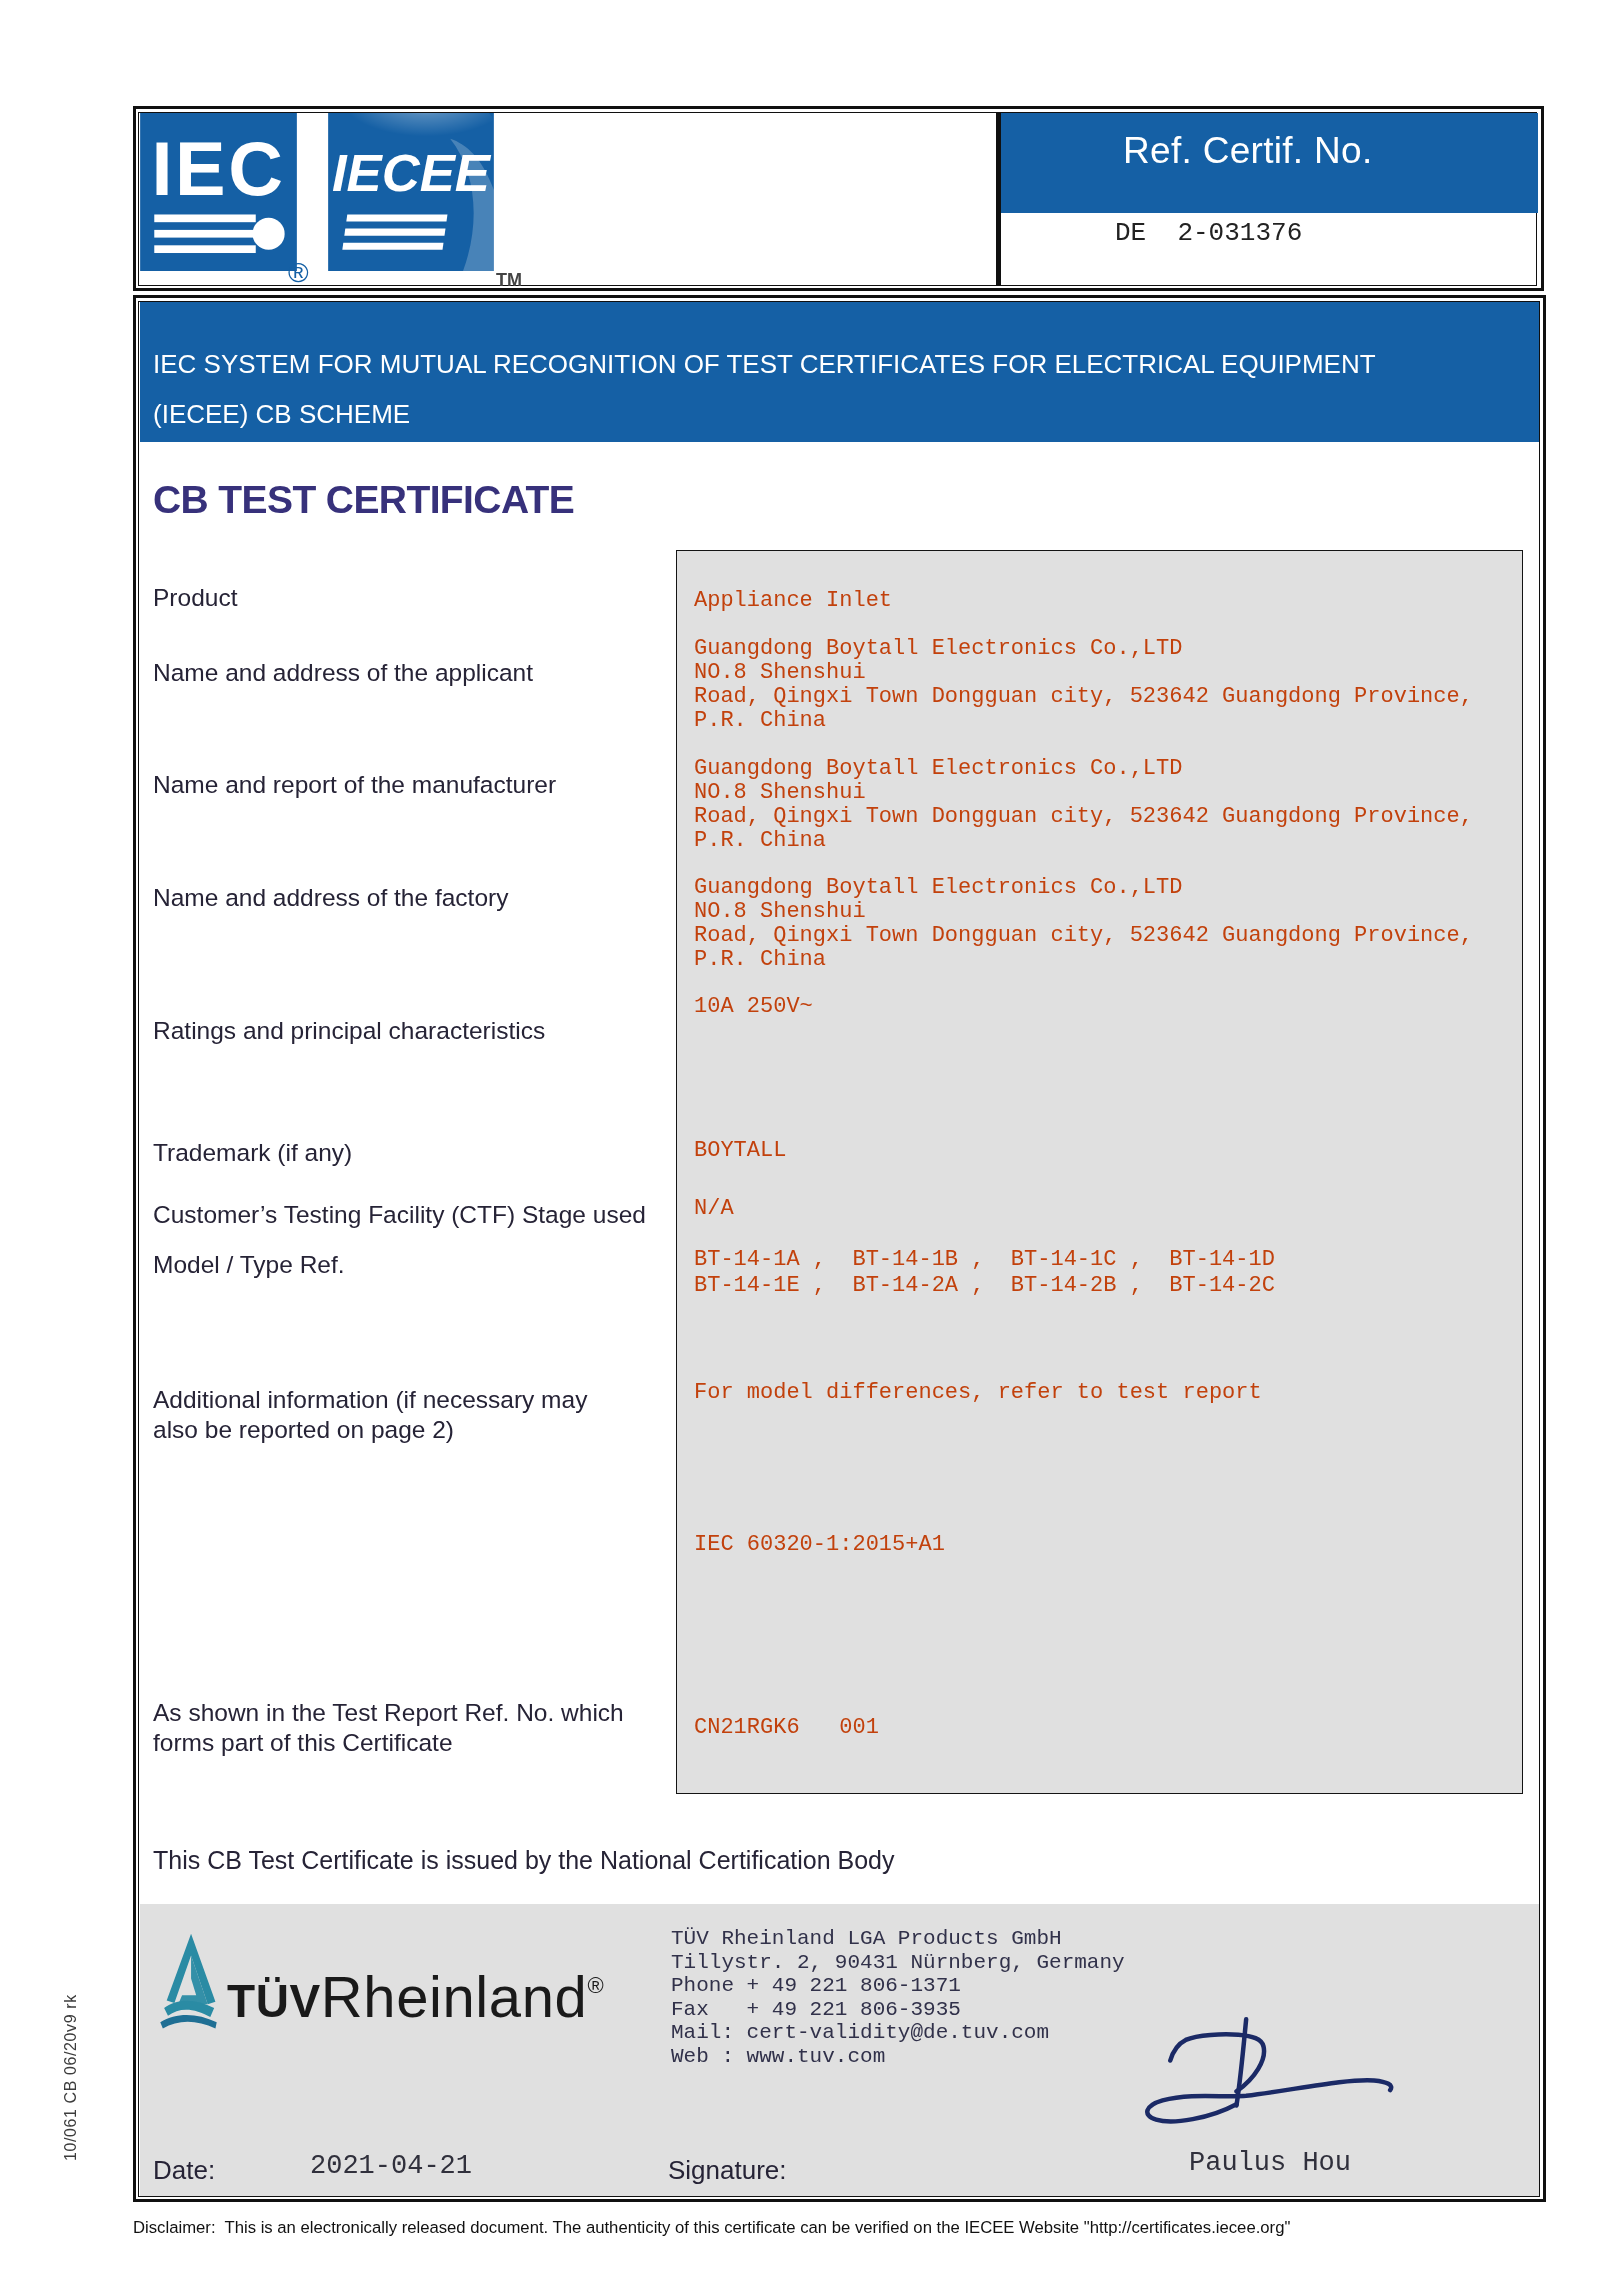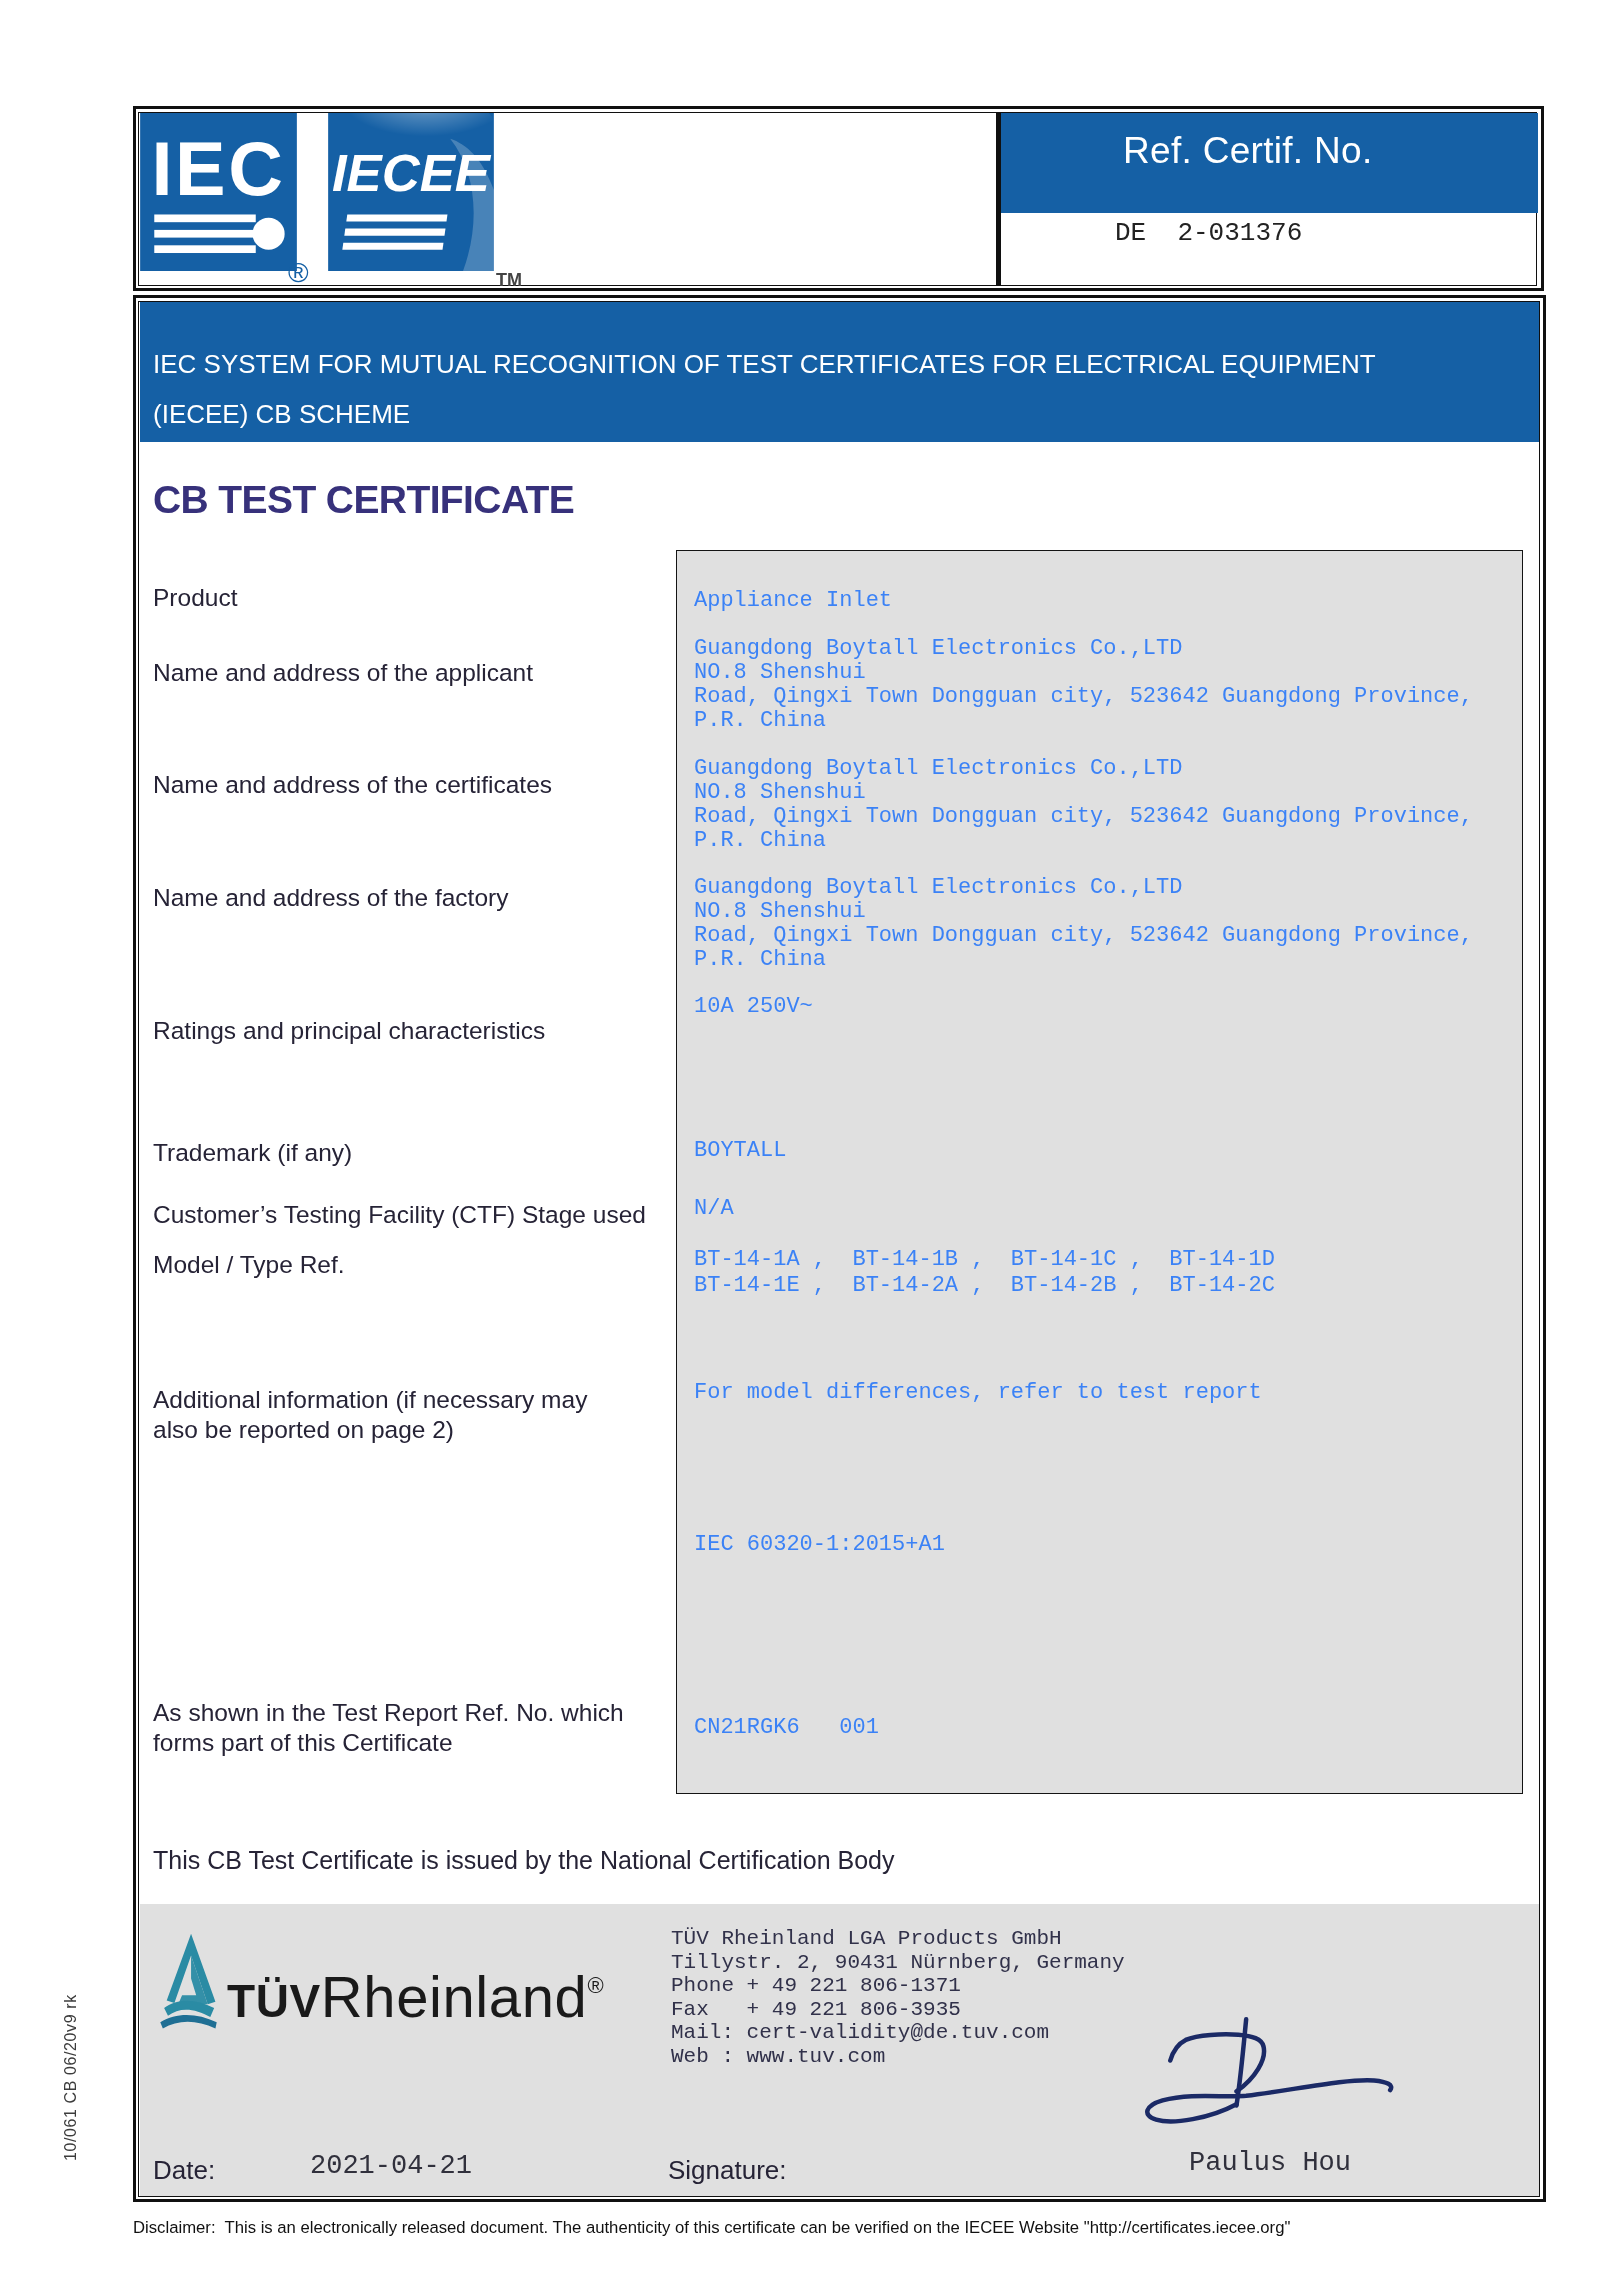--- a/index.html
+++ b/index.html
@@ -17,21 +17,21 @@
   .reg-mark{color:#1560a5;font-size:28px;}
   .tm-mark{color:#444;font-size:18px;font-weight:bold;}
   
   .banner{background:#1560a5;}
   .banner-text{color:#ffffff;font-size:26px;line-height:50px;white-space:pre-line;letter-spacing:0px;}
   .doc-title{color:#37317b;font-size:39px;font-weight:bold;letter-spacing:-0.6px;}
   
   .value-panel{background:#e0e0e0;border:1.9px solid #141414;box-sizing:border-box;}
   .label{color:#262336;font-size:24.5px;line-height:30px;width:553px;white-space:pre-line;}
   .value{font-family:"Liberation Mono","DejaVu Sans Mono",monospace;font-size:22px;line-height:24px;
-         color:#3b82f6;white-space:pre-wrap;}
+         color:#c2410c;white-space:pre-wrap;}
   .issued-line{color:#262336;font-size:25px;}
   
   .footer-band{background:#e0e0e0;}
   .tuv-word-bold{font-size:46px;font-weight:bold;color:#1a1a1a;letter-spacing:0.6px;}
   .tuv-word-reg{font-size:58px;font-weight:normal;color:#1a1a1a;letter-spacing:0.6px;}
   .tuv-reg{font-size:22px;color:#1a1a1a;vertical-align:24.5px;}
   .contact{font-family:"Liberation Mono","DejaVu Sans Mono",monospace;font-size:21px;line-height:23.5px;
            color:#31314a;white-space:pre-wrap;}
   .date-label{color:#262336;font-size:26px;}
   .mono-val{font-family:"Liberation Mono","DejaVu Sans Mono",monospace;font-size:27px;color:#30303c;}
@@ -86,21 +86,21 @@
   <div class="abs banner" style="left:140px;top:302px;width:1399px;height:140px;"></div>
   <div class="abs banner-text" style="left:153px;top:339px;width:1377px;">IEC SYSTEM FOR MUTUAL RECOGNITION OF TEST CERTIFICATES FOR ELECTRICAL EQUIPMENT
 (IECEE) CB SCHEME</div>
 
   <div class="abs doc-title" style="left:153px;top:478px;">CB TEST CERTIFICATE</div>
 
   <div class="abs value-panel" style="left:676px;top:550px;width:847px;height:1244px;"></div>
 
   <div class="abs label" style="left:153px;top:583px;">Product</div>
   <div class="abs label" style="left:153px;top:658px;">Name and address of the applicant</div>
-  <div class="abs label" style="left:153px;top:770px;">Name and address of the certificates</div>
+  <div class="abs label" style="left:153px;top:770px;">Name and report of the manufacturer</div>
   <div class="abs label" style="left:153px;top:883px;">Name and address of the factory</div>
   <div class="abs label" style="left:153px;top:1016px;">Ratings and principal characteristics</div>
   <div class="abs label" style="left:153px;top:1138px;">Trademark (if any)</div>
   <div class="abs label" style="left:153px;top:1200px;">Customer’s Testing Facility (CTF) Stage used</div>
   <div class="abs label" style="left:153px;top:1250px;">Model / Type Ref.</div>
   <div class="abs label" style="left:153px;top:1385px;">Additional information (if necessary may
 also be reported on page 2)</div>
   <div class="abs label" style="left:153px;top:1698px;">As shown in the Test Report Ref. No. which
 forms part of this Certificate</div>
 

